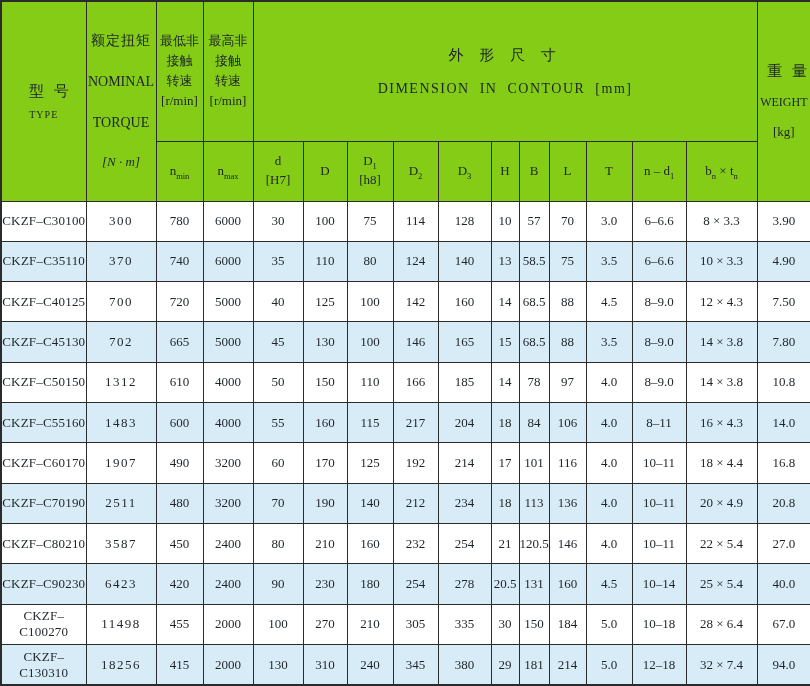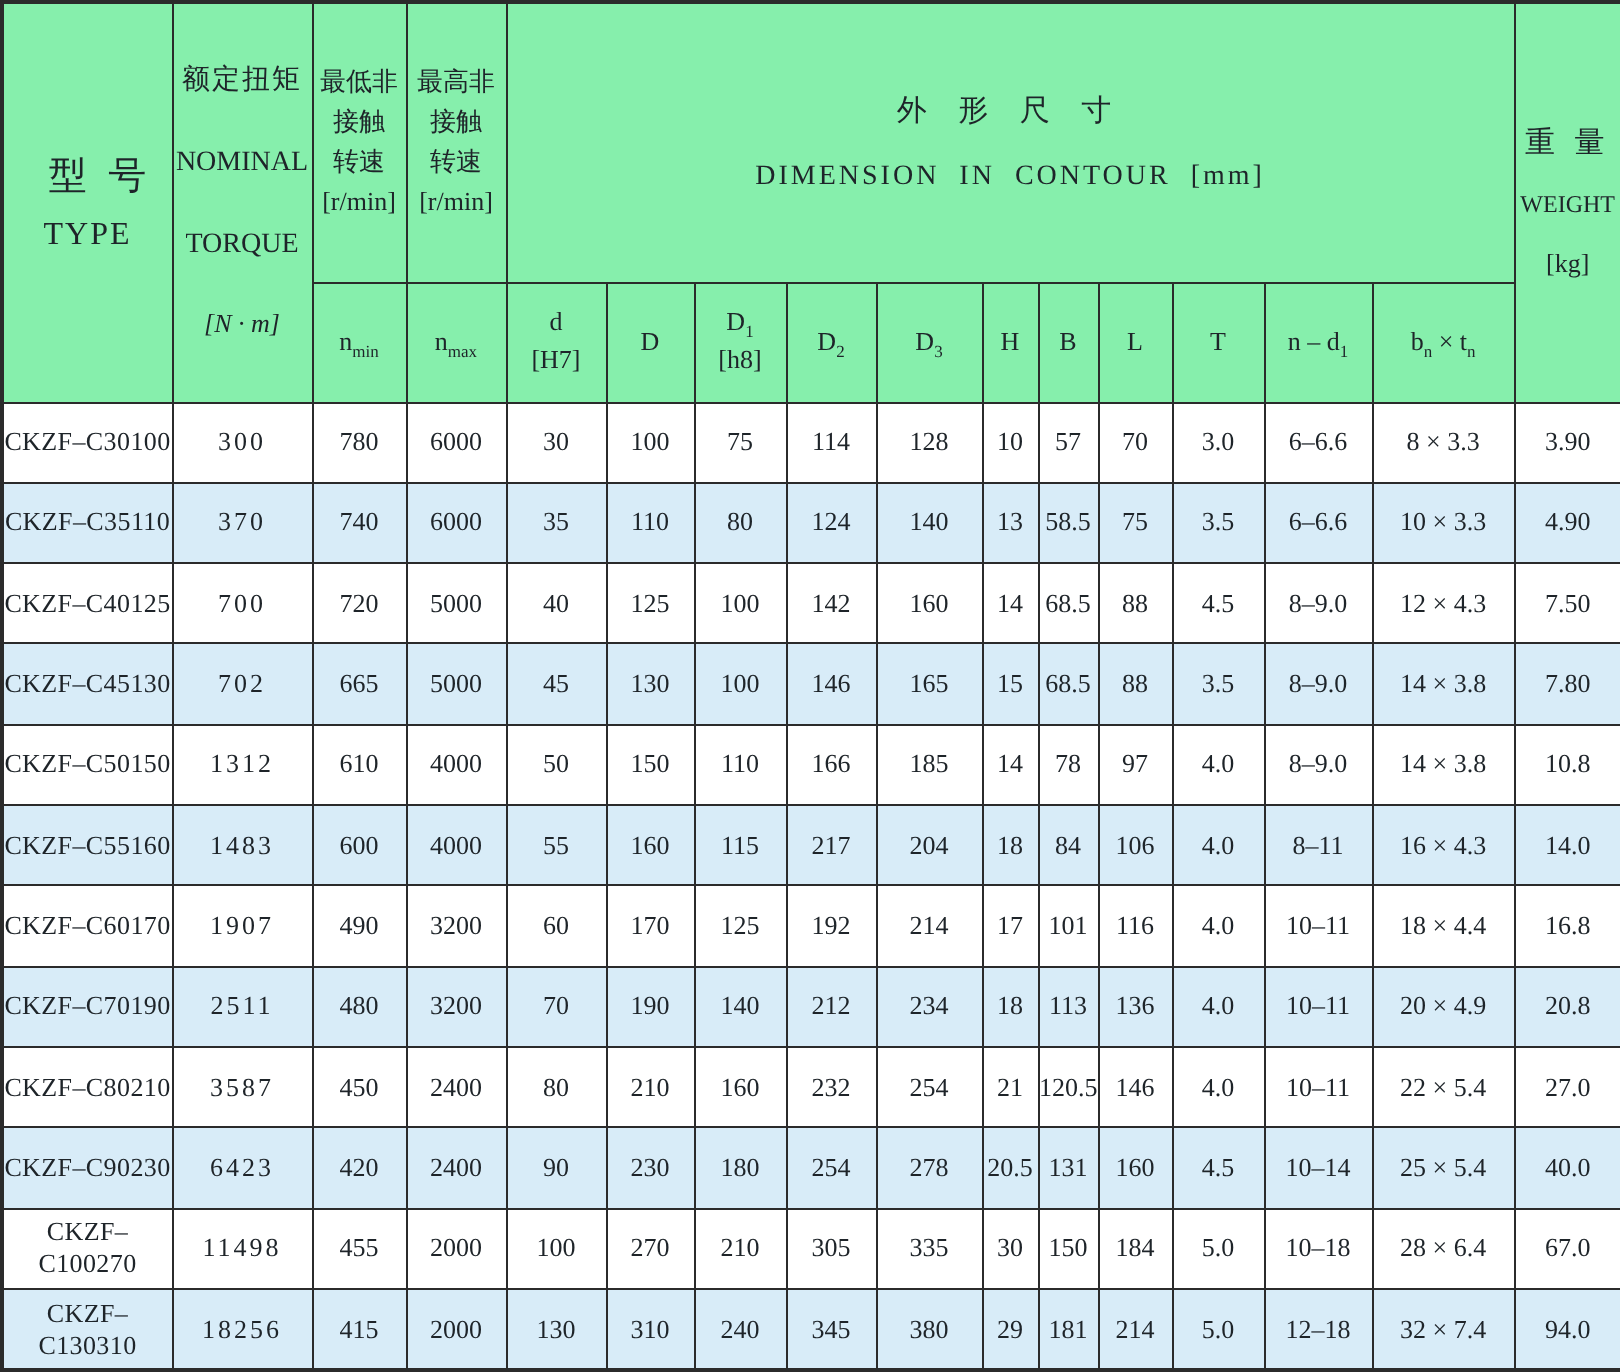--- a/index.html
+++ b/index.html
@@ -17,44 +17,44 @@
   }
   table.spec th, table.spec td{
     border:1px solid #2b2b2b;
     text-align:center;
     vertical-align:middle;
     padding:0;
     font-weight:normal;
     font-size:13px;
     overflow:hidden;
   }
-  thead th{background:#86efac;}
+  thead th{background:#84cc16;}
   thead tr.top-row{height:140px;}
   thead tr.sub-row{height:60px;}
   tbody tr{height:40px;}
   tbody tr:nth-child(even) td{background:#d8ecf8;}
   tbody tr:nth-child(odd) td{background:#ffffff;}
 
-  .type-head .zh{font-size:19px;letter-spacing:3px;margin-bottom:8px;margin-left:13px;}
-  .type-head .en{font-size:16px;letter-spacing:1px;}
+  .type-head .zh{font-size:15px;letter-spacing:3px;margin-bottom:8px;margin-left:13px;}
+  .type-head .en{font-size:10px;letter-spacing:1px;}
 
   .stack{display:flex;flex-direction:column;justify-content:space-evenly;height:188px;}
   .stack div{line-height:1.1;}
   .torque-head .zh{font-size:14px;letter-spacing:1px;}
   .torque-head .en{font-size:14px;}
   .torque-head .unit{font-size:13px;font-style:italic;}
 
   .speed-head{line-height:1.55;font-size:13px;}
   .speed-head .unit{font-size:13px;}
 
   .dim-head .zh{font-size:15px;letter-spacing:6px;margin-bottom:16px;}
   .dim-head .en{font-size:14px;letter-spacing:1.5px;word-spacing:5px;}
 
   .weight-stack{display:flex;flex-direction:column;justify-content:center;gap:14px;height:100%;}
-  .weight-stack .zh{font-size:15px;letter-spacing:3px;}
+  .weight-stack .zh{font-size:15px;letter-spacing:3px;text-align:right;}
   .weight-stack .en{font-size:12px;}
   .weight-stack .unit{font-size:13px;}
 
   sub{font-size:8.5px;line-height:0;}
   .two-line div{line-height:1.45;}
 
   td.type-col{
     text-align:left;
     padding-left:7px;
     font-size:11.5px;

